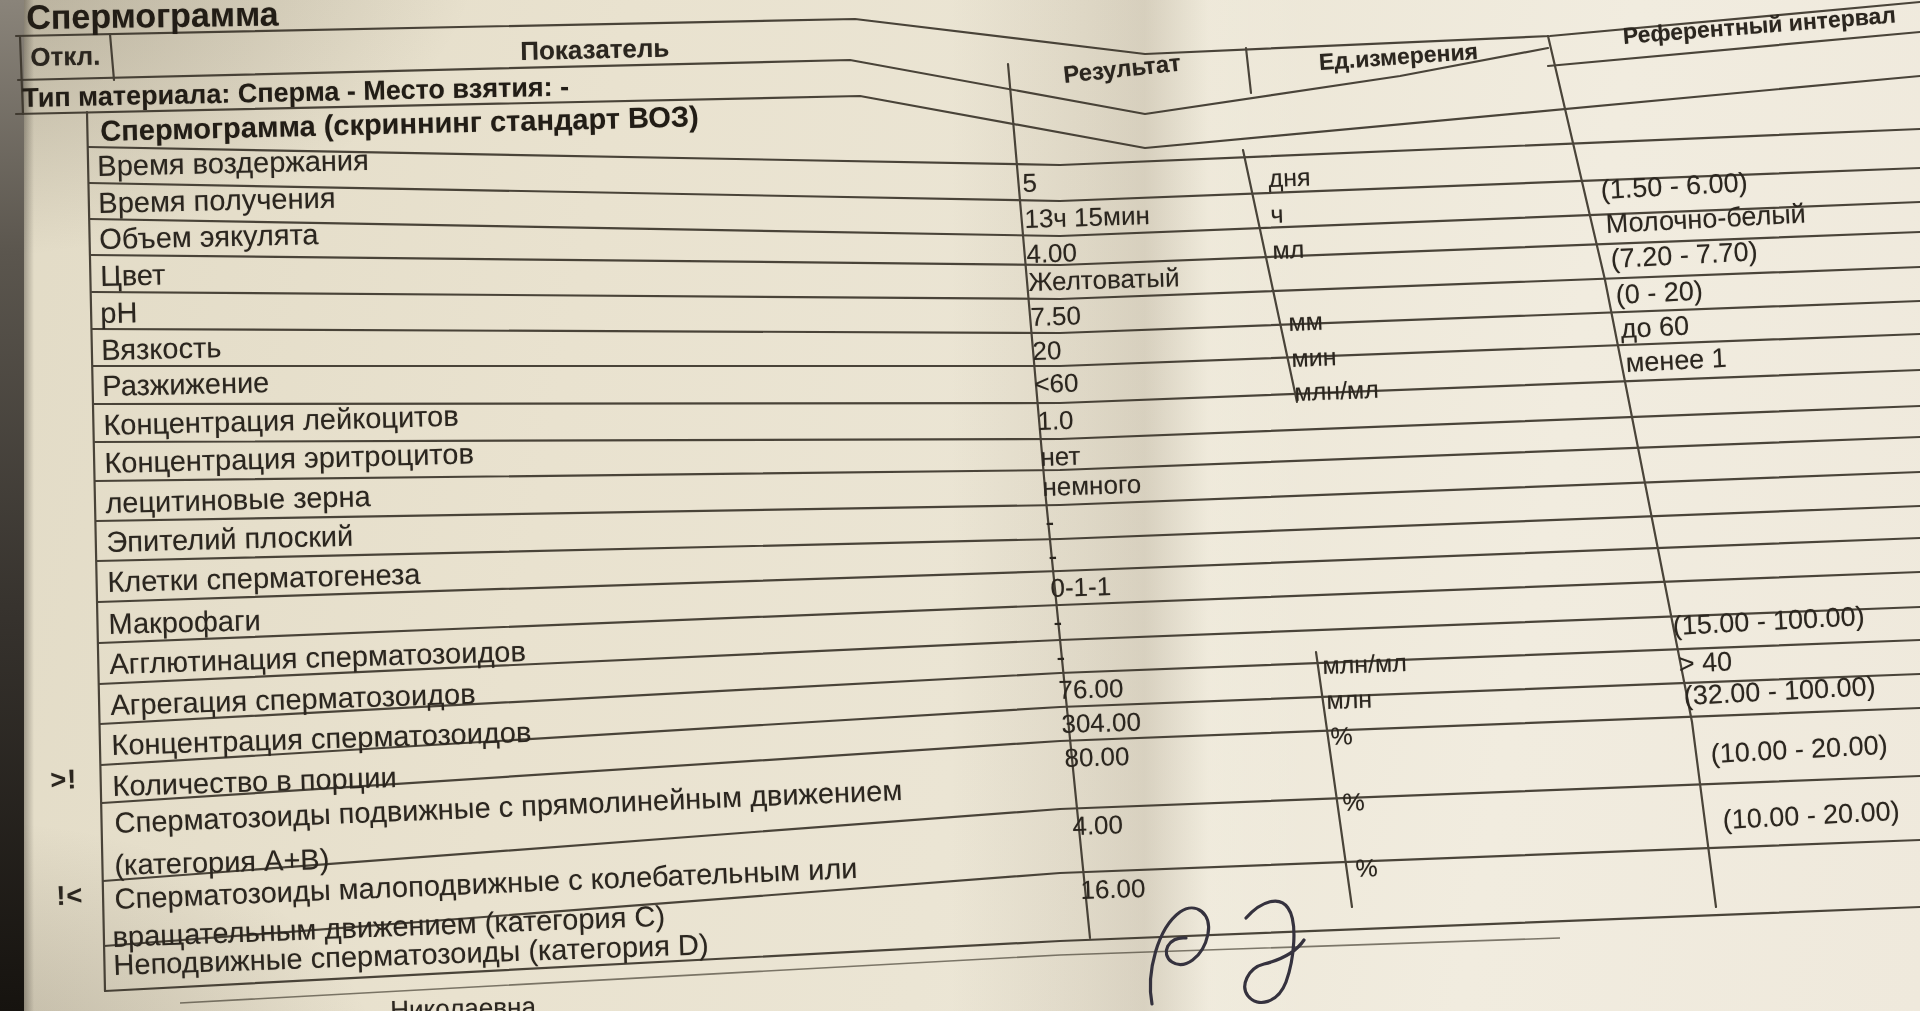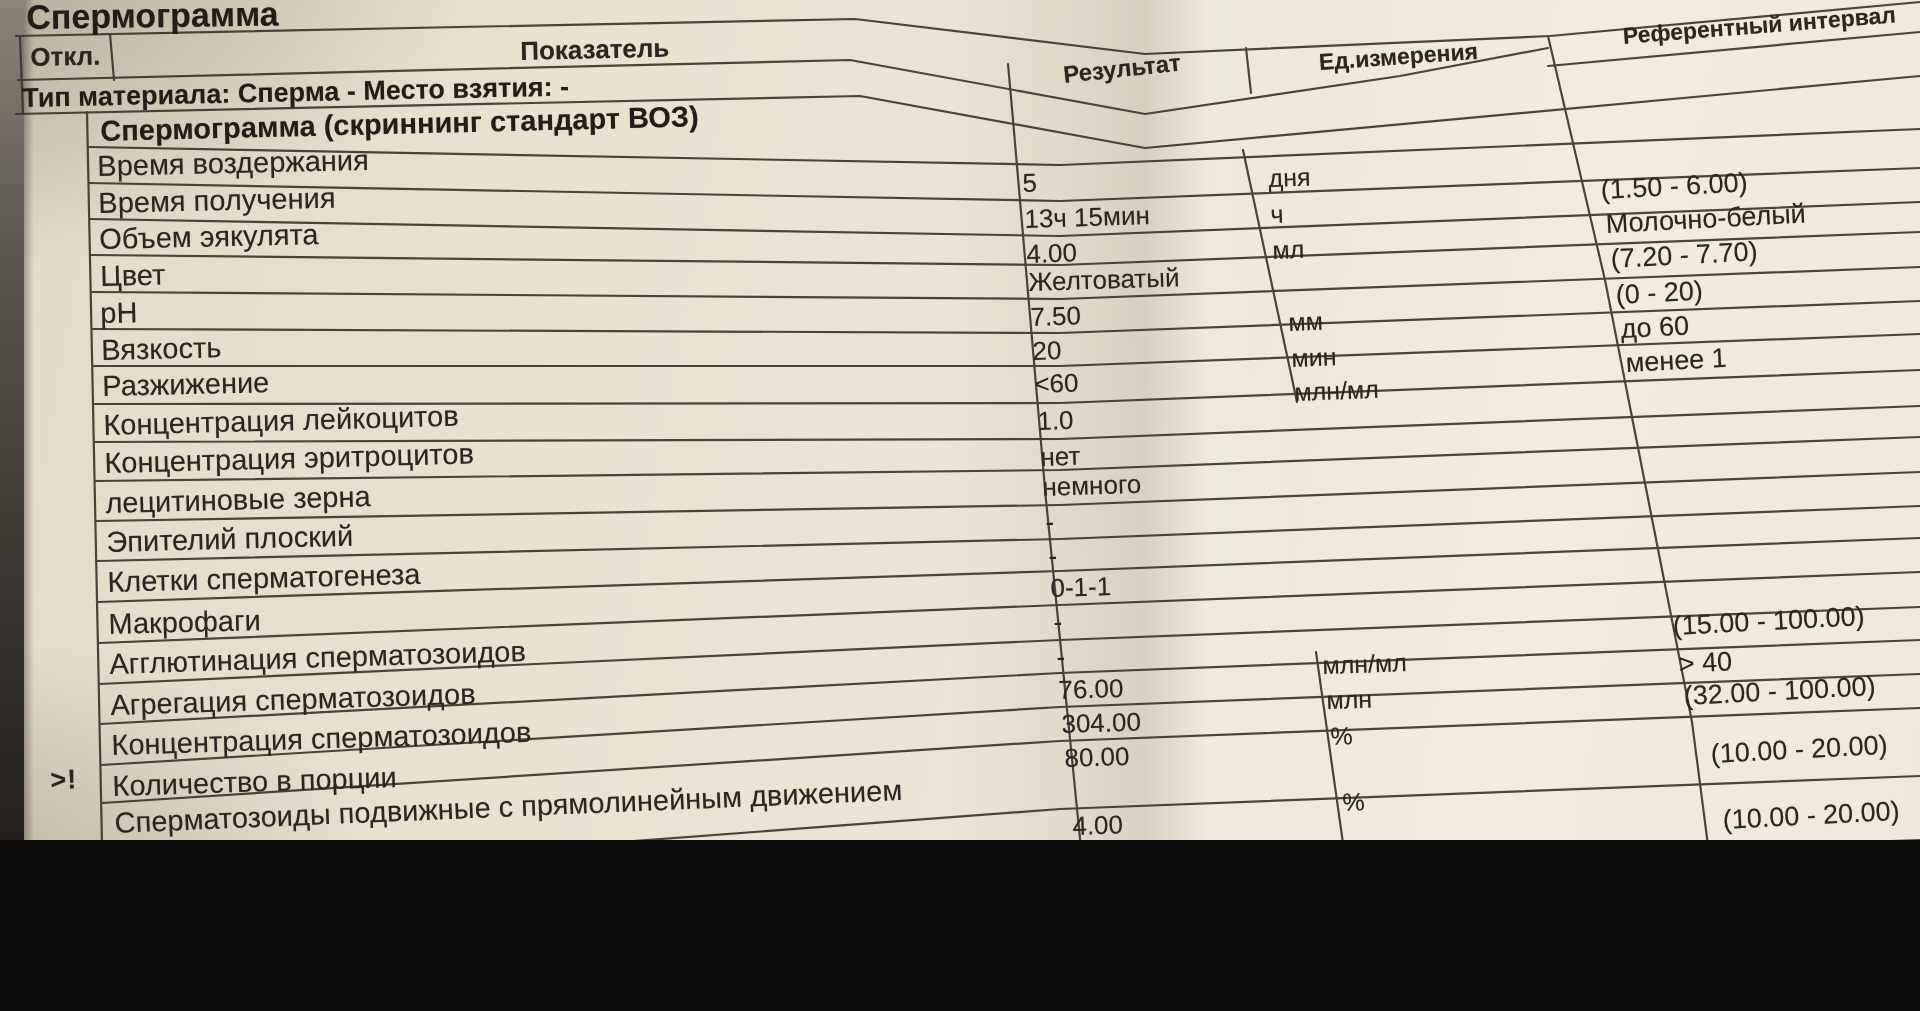--- a/index.html
+++ b/index.html
@@ -1,16 +1,16 @@
 <!DOCTYPE html>
 <html><head>
 <meta charset="utf-8">
 <style>
   html,body{margin:0;padding:0;background:#0c0b0a;}
-  .stage{position:relative;width:1920px;height:840px;overflow:hidden;background:#0c0b0a;
+  .stage{position:relative;width:1920px;height:1011px;overflow:hidden;background:#0c0b0a;
          font-family:"Liberation Sans",sans-serif;}
   .paper{position:absolute;inset:0;
     background:
       radial-gradient(900px 520px at -4% -6%, rgba(60,50,34,0.32), rgba(60,50,34,0) 62%),
       radial-gradient(700px 420px at -2% 106%, rgba(60,50,34,0.24), rgba(60,50,34,0) 60%),
       linear-gradient(100deg,#e2dbc6 0%,#e9e2cf 30%,#ebe5d4 52%,#f1ecdf 78%,#efe9dc 100%);}
   .edge{position:absolute;left:0;top:0;width:24px;height:1011px;
     background:linear-gradient(180deg,#8a847a 0%,#5b564e 25%,#37332e 60%,#16130f 100%);}
   .edge2{position:absolute;left:24px;top:0;width:10px;height:1011px;
     background:linear-gradient(90deg,rgba(40,35,28,0.35),rgba(40,35,28,0));}

